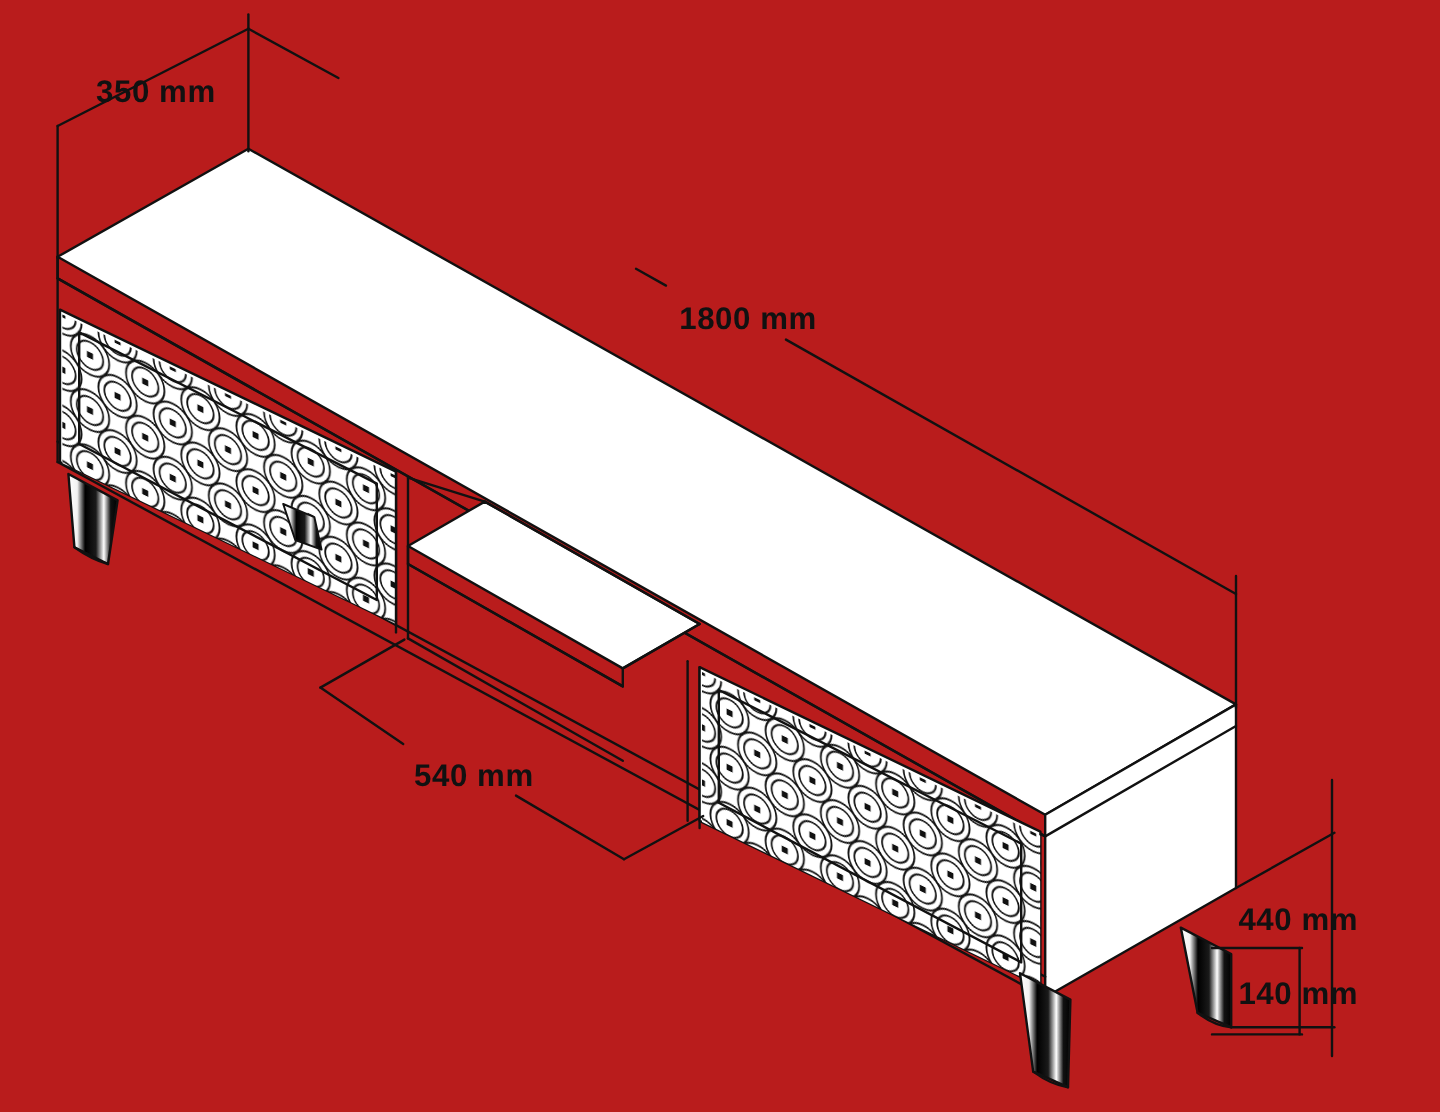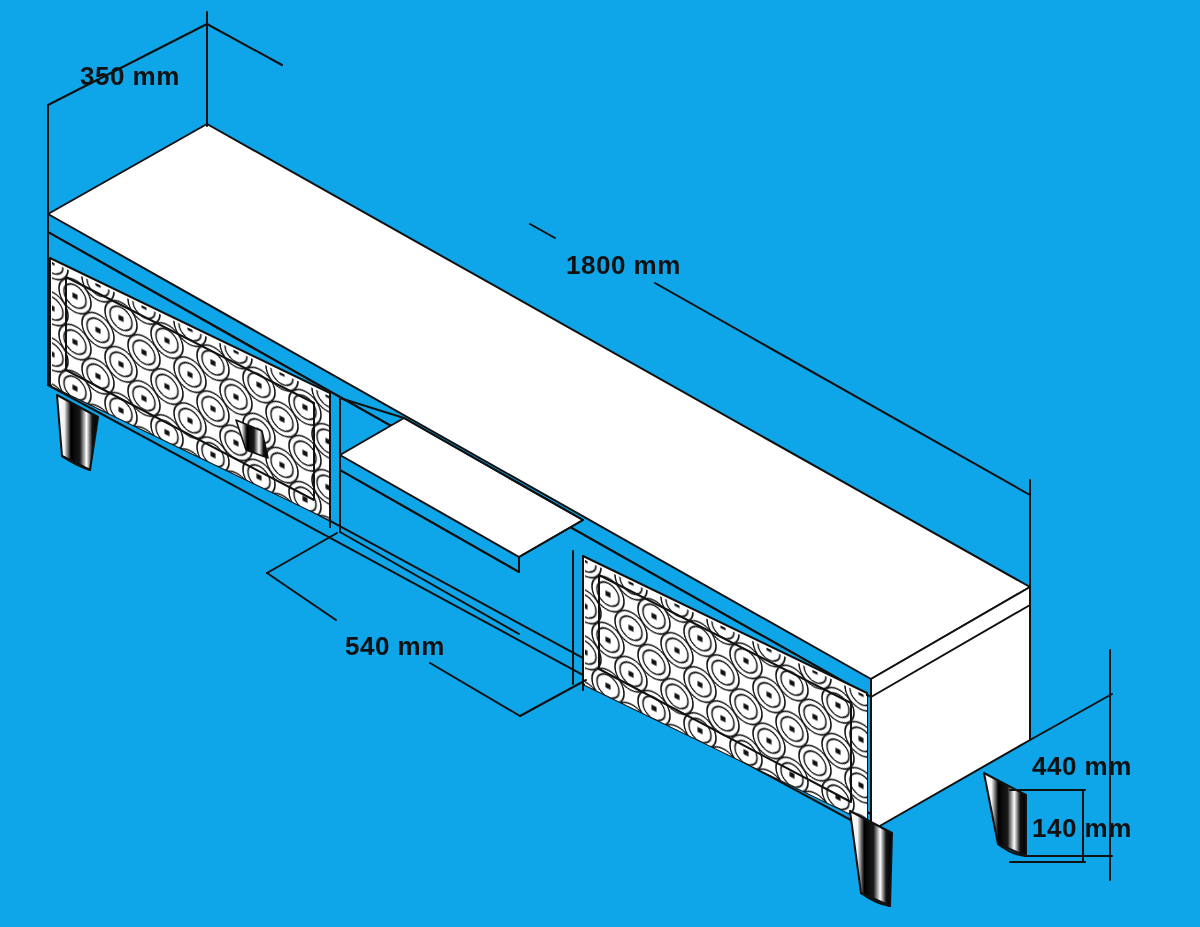--- a/index.html
+++ b/index.html
@@ -8,21 +8,21 @@
     padding: 0;
     background: #ffffff;
   }
   body {
     font-family: "Liberation Sans", sans-serif;
   }
   #stage {
     position: relative;
     width: 1200px;
     height: 927px;
-    background: #0ea5e9;
+    background: #b91c1c;
     overflow: hidden;
   }
   #drawing {
     position: absolute;
     top: 0;
     left: 0;
     width: 1200px;
     height: 927px;
     display: block;
   }

